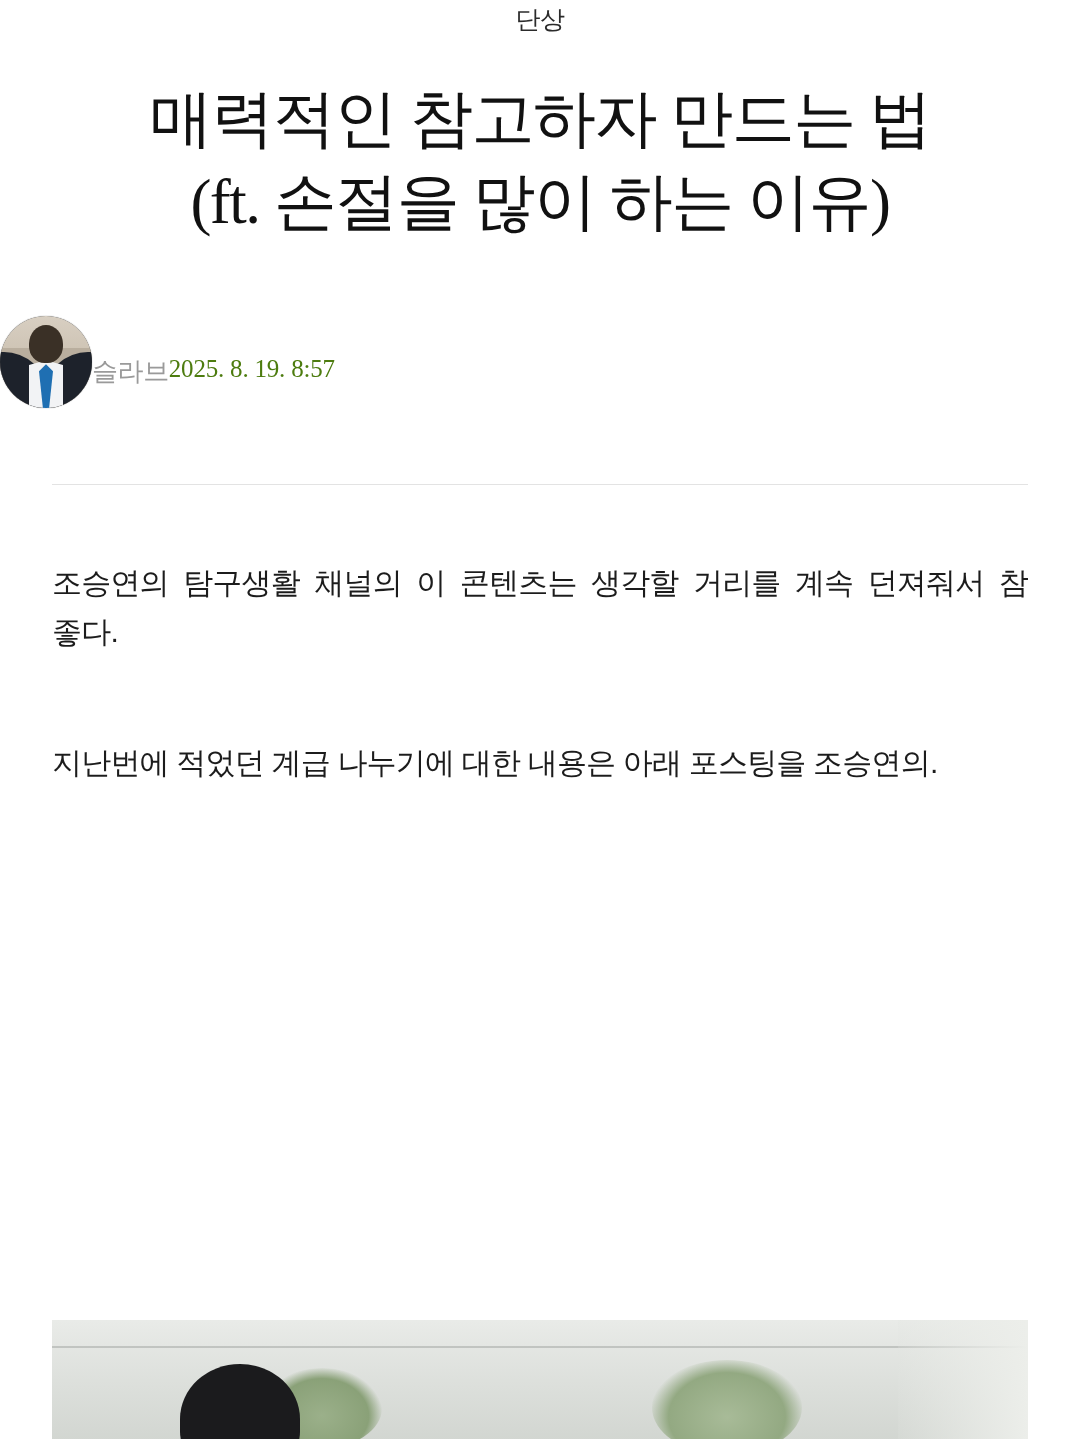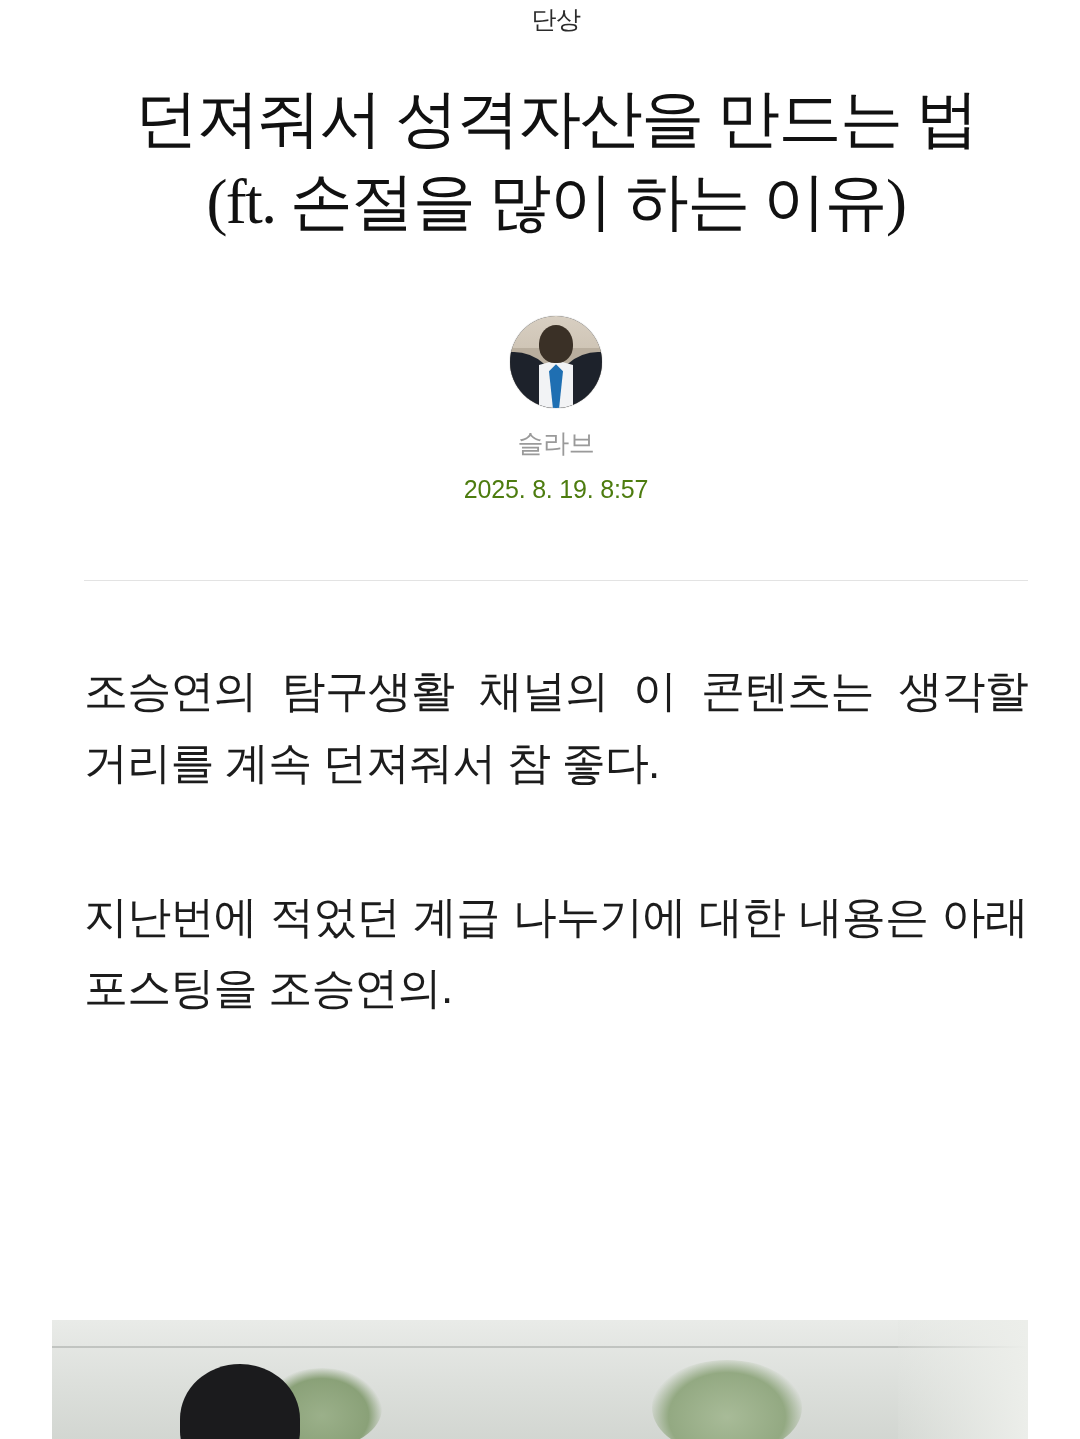--- a/index.html
+++ b/index.html
@@ -13,21 +13,20 @@
     overflow: hidden;
     font-family: "Liberation Sans", sans-serif;
     color: #1a1a1a;
   }
   .page {
     width: 1080px;
     height: 1439px;
     position: relative;
     background: #ffffff;
     box-sizing: border-box;
-    padding-left: 32px;
   }
 
   
   .category {
     text-align: center;
     font-size: 25px;
     color: #2b2b2b;
     letter-spacing: -0.5px;
     padding-top: 4px;
     line-height: 1.2;
@@ -43,22 +42,23 @@
     font-weight: 400;
     margin: 44px 40px 0 40px;
     letter-spacing: -1.5px;
     white-space: pre-line;
   }
 
   
   .author-block {
     margin-top: 72px;
     display: flex;
-    flex-direction: column;
+    flex-direction: row;
     align-items: center;
+    font-family: Liberation Serif, serif;
   }
   .avatar {
     width: 92px;
     height: 92px;
     border-radius: 50%;
     overflow: hidden;
     position: relative;
     background: #2a2f36;
     box-shadow: 0 0 0 1px rgba(0,0,0,0.06);
   }
@@ -141,21 +141,21 @@
     height: 1px;
     background: #e3e3e3;
   }
 
   
   .body-content {
     margin: 0 52px;
     padding-top: 74px;
   }
   .paragraph {
-    font-size: 44px;
+    font-size: 30px;
     line-height: 1.63;
     color: #1c1c1c;
     letter-spacing: -0.8px;
     text-align: justify;
     text-justify: inter-character;
     word-break: keep-all;
     margin: 0;
   }
   .paragraph + .paragraph {
     margin-top: 82px;
@@ -218,21 +218,21 @@
     background: linear-gradient(90deg, rgba(225,228,224,0.2), #eceeea);
   }
 </style>
 </head>
 <body>
 
 <div class="page">
 
   <div class="category">단상</div>
 
-  <h1 class="title">던져줘서 성격자산을 만드는 법
+  <h1 class="title">매력적인 참고하자 만드는 법
 (ft. 손절을 많이 하는 이유)</h1>
 
   <div class="author-block">
 
     <div class="avatar">
       <div class="bg-top"></div>
       <div class="bg-bottom"></div>
       <div class="suit-l"></div>
       <div class="suit-r"></div>
       <div class="shirt"></div>

